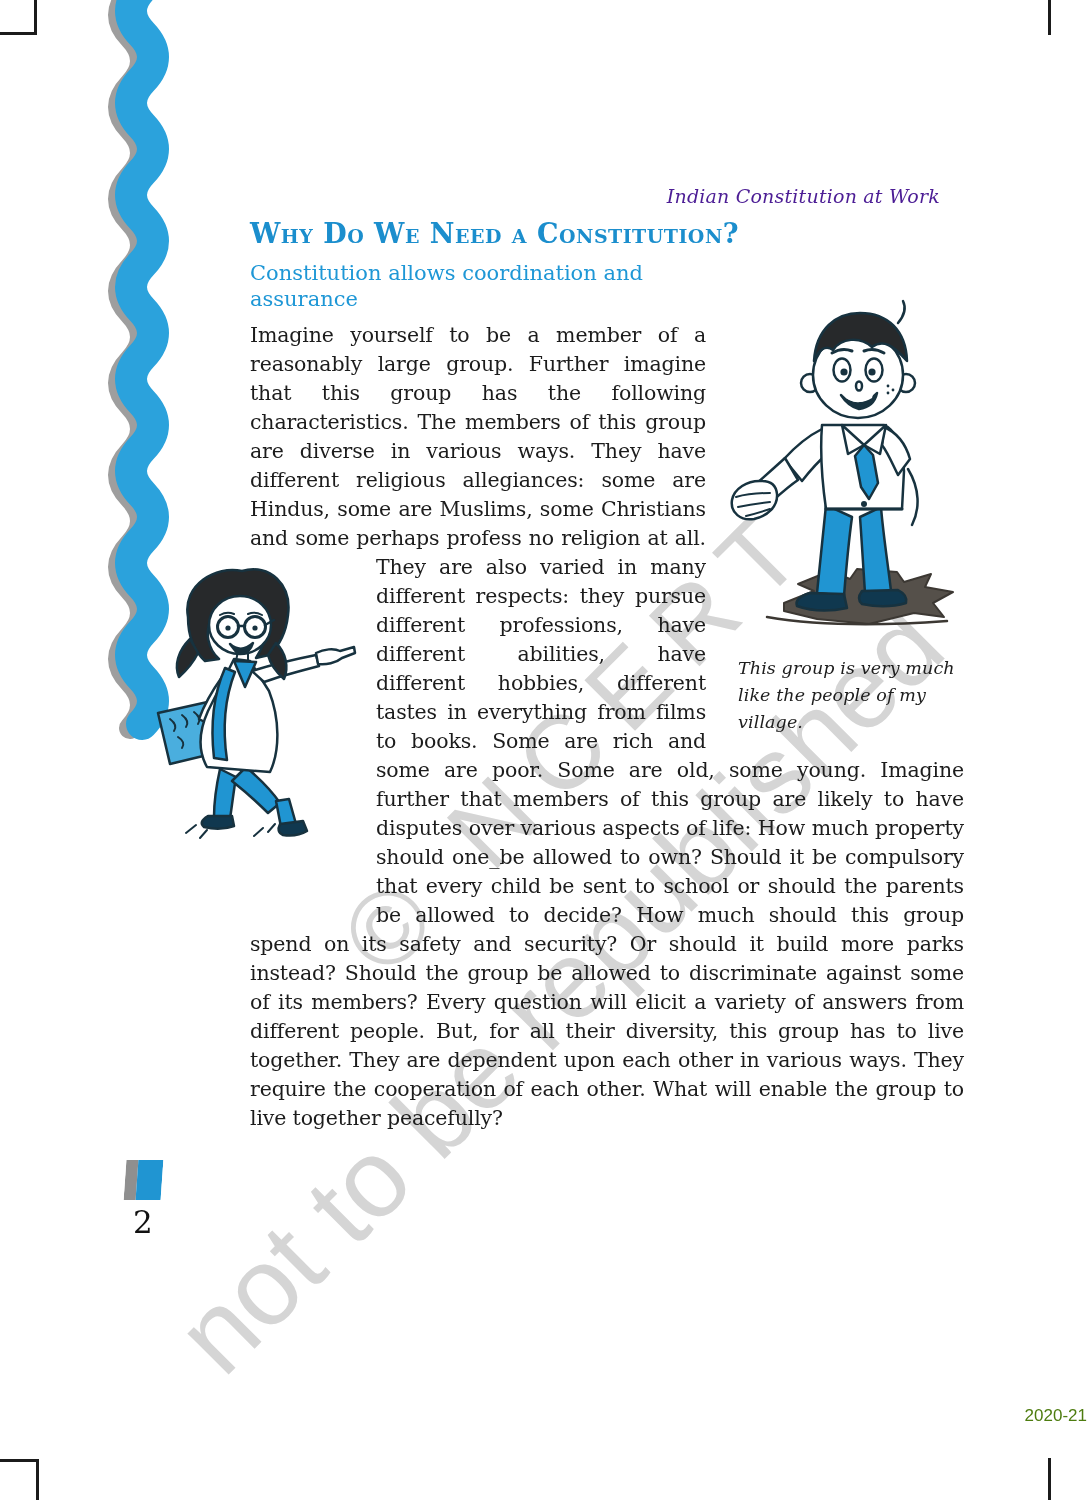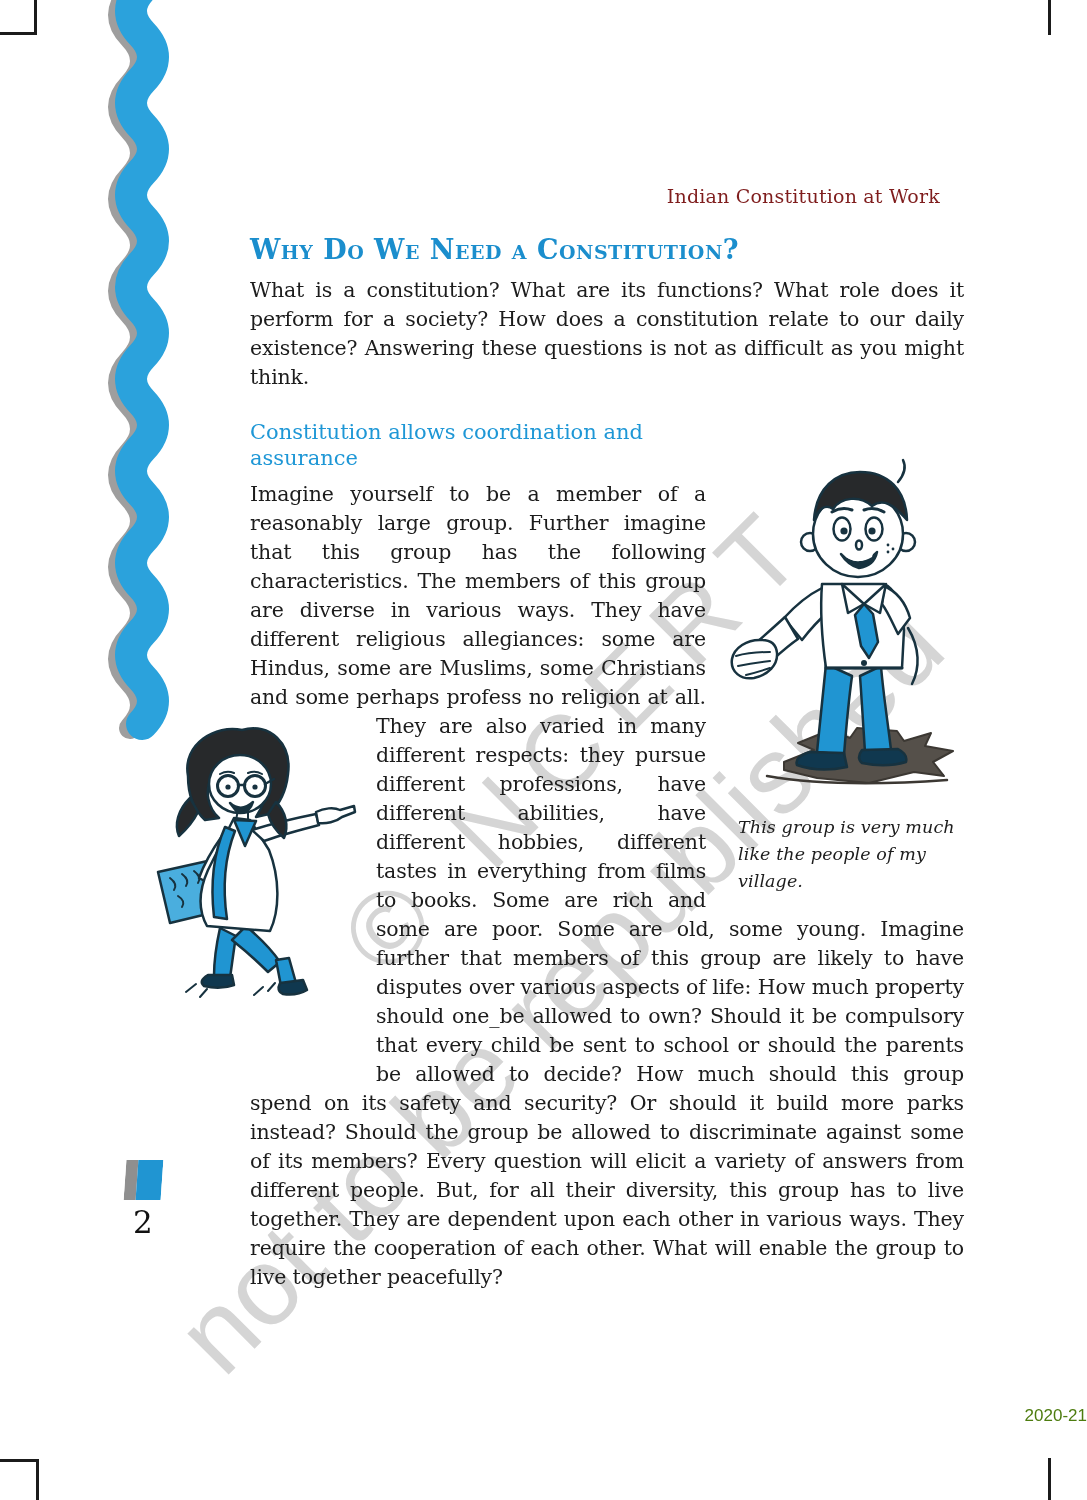--- a/index.html
+++ b/index.html
@@ -16,24 +16,24 @@
     color:#d5d5d5;font-family:"Liberation Sans",sans-serif;
     white-space:nowrap;user-select:none;
   }
   .wm-line1{font-size:104px;letter-spacing:22px;line-height:120px;}
   .wm-line2{font-size:110px;line-height:120px;margin-left:-398px;margin-top:46px;}
   
   .wave-wrap{position:absolute;left:100px;top:0;z-index:1;}
   
   .running-header{
     position:absolute;top:185px;right:147px;z-index:2;
-    font-size:19px;color:#7f1d1d;letter-spacing:.2px;
-  }
-  
-  .main{position:absolute;left:250px;top:234px;width:714px;z-index:2;}
+    font-style:italic;font-size:19px;color:#4c1d95;letter-spacing:.2px;
+  }
+  
+  .main{position:absolute;left:250px;top:218px;width:714px;z-index:2;}
   h1.page-title{
     margin:0 0 10px 0;font-size:27px;line-height:32px;font-weight:700;
     font-variant:small-caps;color:#1b8ecd;letter-spacing:.5px;
   }
   .body-text{
     font-size:20.5px;line-height:29px;text-align:justify;letter-spacing:-.15px;
   }
   .intro{margin:0 0 27px 0;}
   h2.section-heading{
     margin:0 0 9px 0;font-size:21px;line-height:26px;font-weight:400;
@@ -86,21 +86,20 @@
     <path d="M30,-8 q-22,23 0,46 t0,46 t0,46 t0,46 t0,46 t0,46 t0,46 t0,46 t0,46 t0,46 t0,46 t0,46 t0,46 t0,46 t0,46 t0,46" fill="none" stroke="#9e9e9e" stroke-width="22" stroke-linecap="round"></path>
     <path d="M42,-12 q-22,23 0,46 t0,46 t0,46 t0,46 t0,46 t0,46 t0,46 t0,46 t0,46 t0,46 t0,46 t0,46 t0,46 t0,46 t0,46 t0,46" fill="none" stroke="#2ba2dc" stroke-width="32" stroke-linecap="round"></path>
   </svg>
 </div>
 
 <div class="running-header">Indian Constitution at Work</div>
 
 <div class="main">
   <h1 class="page-title">Why Do We Need a Constitution?</h1>
 
-  <div class="body-text intro">What is a constitution? What are its functions? What role does it perform for a society? How does a constitution relate to our daily existence? Answering these questions is not as difficult as you might think.</div>
 
   <div class="flow">
     <h2 class="section-heading">Constitution allows coordination and assurance</h2>
 
     <div class="body-text para">
 
       
       <span class="fig-boy">
         <svg width="268" height="356" viewBox="0 0 268 356">
           <g stroke="#17323f" stroke-width="2.5" fill="none" stroke-linecap="round" stroke-linejoin="round">

